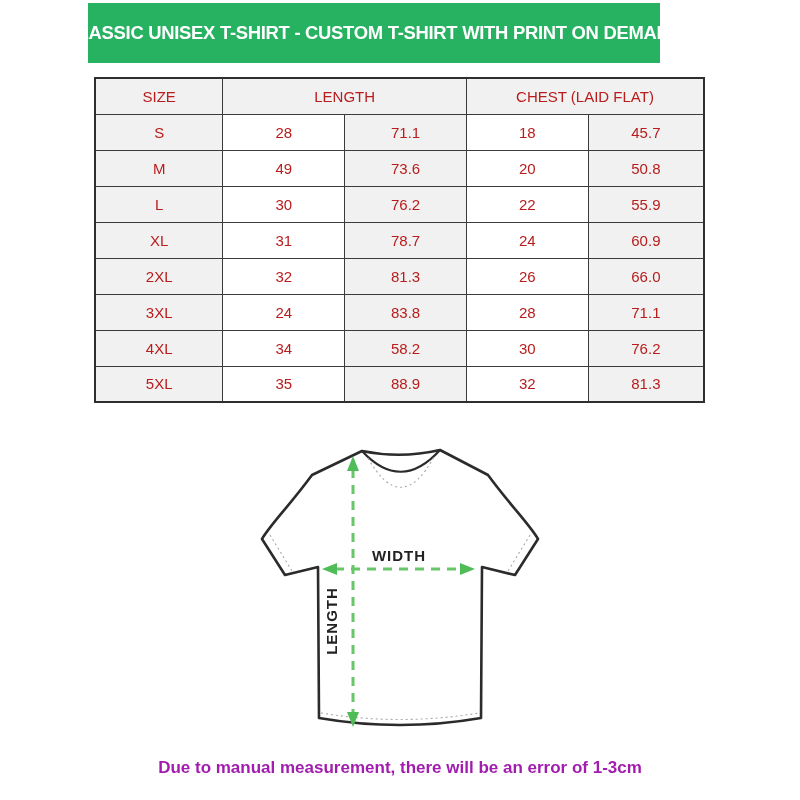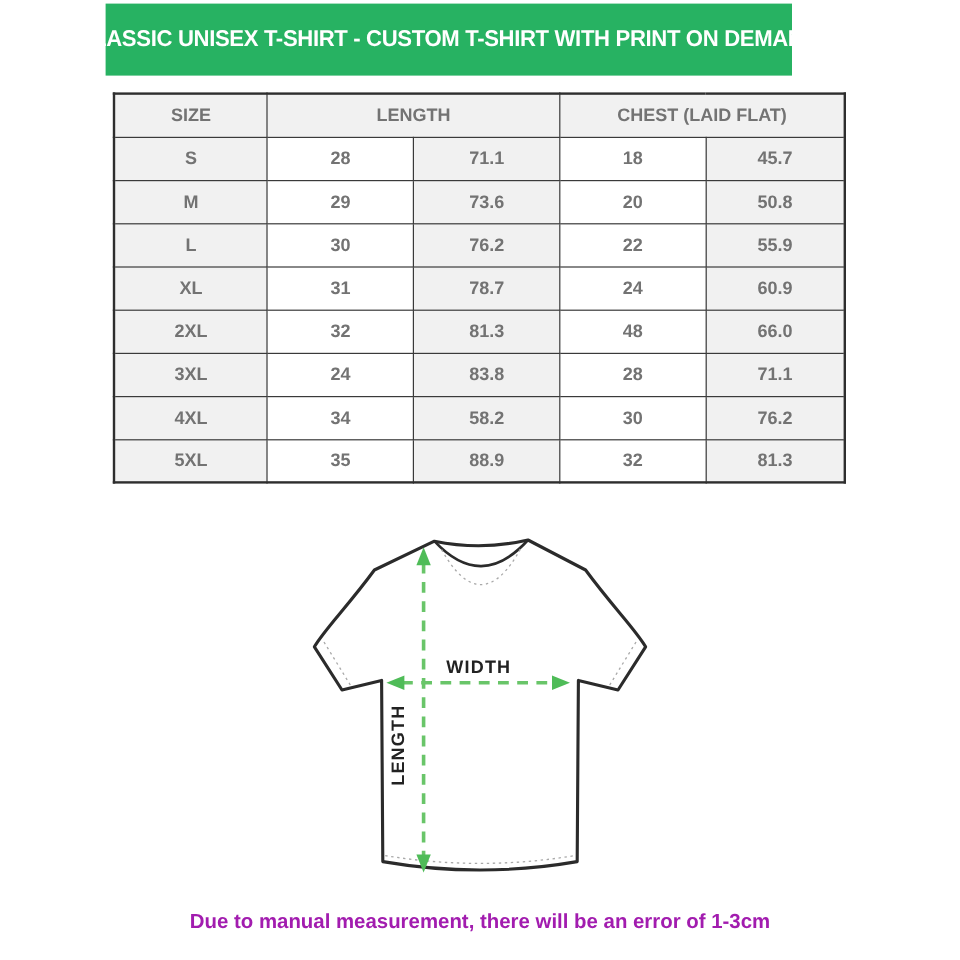--- a/index.html
+++ b/index.html
@@ -20,21 +20,21 @@
 
   
   table.size-table{
     position:absolute;left:94px;top:77px;width:611px;
     border-collapse:collapse;table-layout:fixed;
     border:2px solid #2e2e2e;
   }
   table.size-table td, table.size-table th{
     border:1px solid #3a3a3a;height:36px;padding:0;
     text-align:center;vertical-align:middle;
-    font-size:15px;font-weight:bold;color:#737373;
+    font-size:15px;font-weight:normal;color:#b91c1c;
     box-sizing:border-box;background:#ffffff;
   }
   table.size-table .shade{background:#f1f1f1;}
   table.size-table thead th{background:#f1f1f1;}
 
   
   .footer-note{
     position:absolute;left:0;top:758px;width:800px;text-align:center;
     color:#a21caf;font-weight:bold;font-size:17px;
   }
@@ -76,21 +76,21 @@
     <tbody>
         <tr>
           <td class="shade">S</td>
           <td>28</td>
           <td class="shade">71.1</td>
           <td>18</td>
           <td class="shade">45.7</td>
         </tr>
         <tr>
           <td class="shade">M</td>
-          <td>29</td>
+          <td>49</td>
           <td class="shade">73.6</td>
           <td>20</td>
           <td class="shade">50.8</td>
         </tr>
         <tr>
           <td class="shade">L</td>
           <td>30</td>
           <td class="shade">76.2</td>
           <td>22</td>
           <td class="shade">55.9</td>
@@ -99,21 +99,21 @@
           <td class="shade">XL</td>
           <td>31</td>
           <td class="shade">78.7</td>
           <td>24</td>
           <td class="shade">60.9</td>
         </tr>
         <tr>
           <td class="shade">2XL</td>
           <td>32</td>
           <td class="shade">81.3</td>
-          <td>48</td>
+          <td>26</td>
           <td class="shade">66.0</td>
         </tr>
         <tr>
           <td class="shade">3XL</td>
           <td>24</td>
           <td class="shade">83.8</td>
           <td>28</td>
           <td class="shade">71.1</td>
         </tr>
         <tr>

